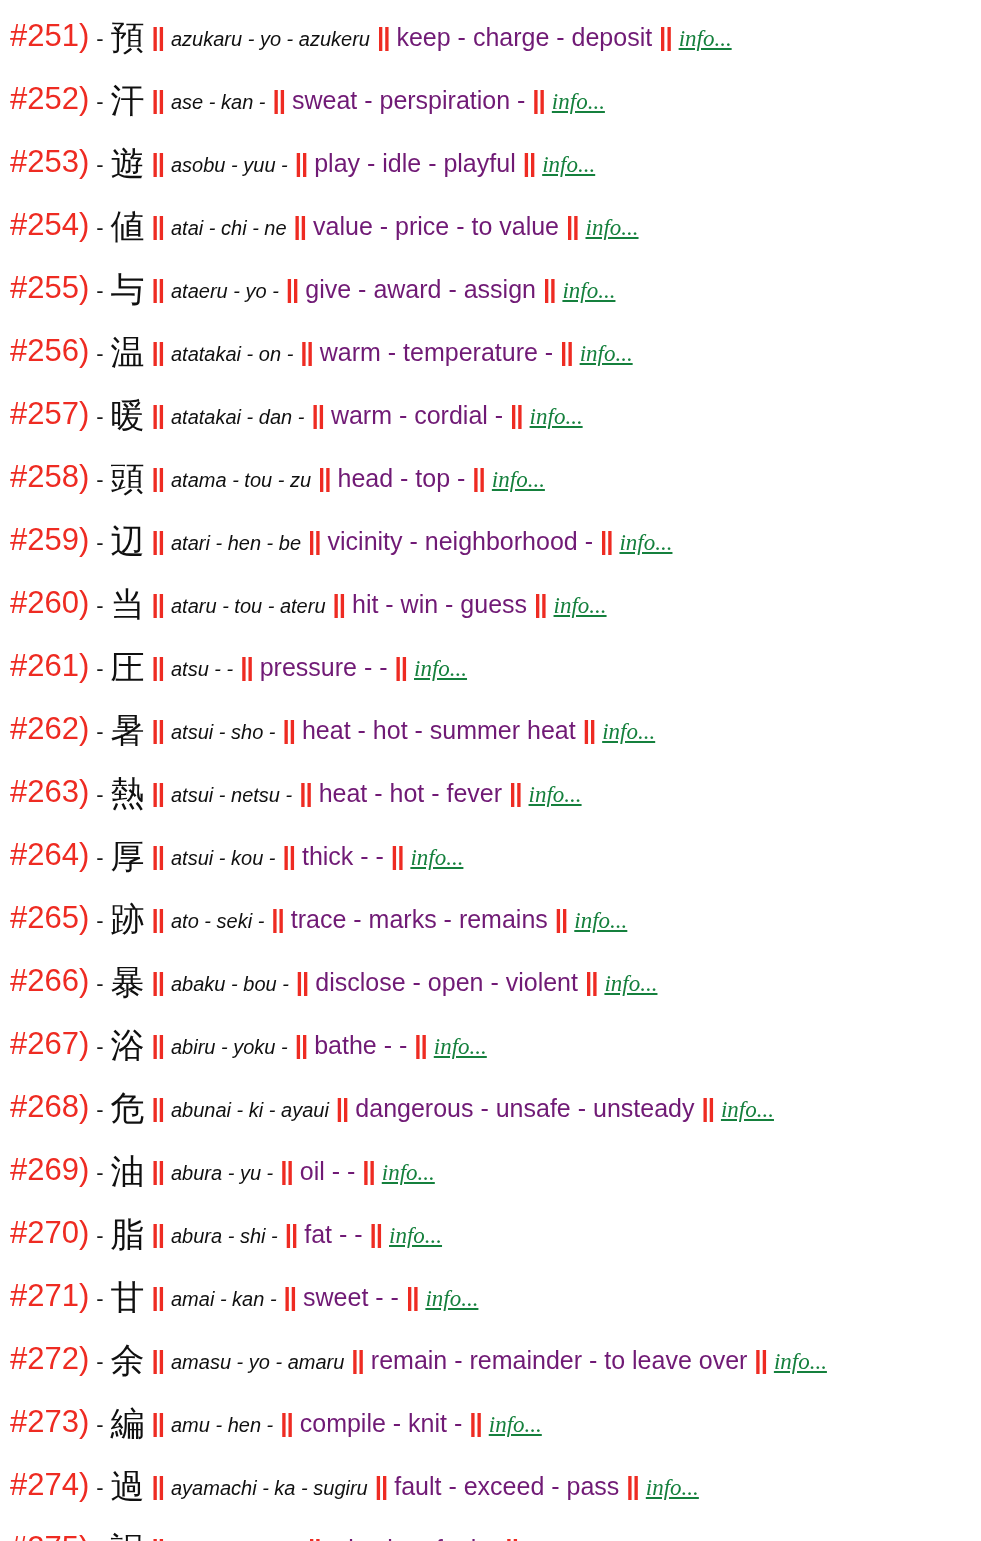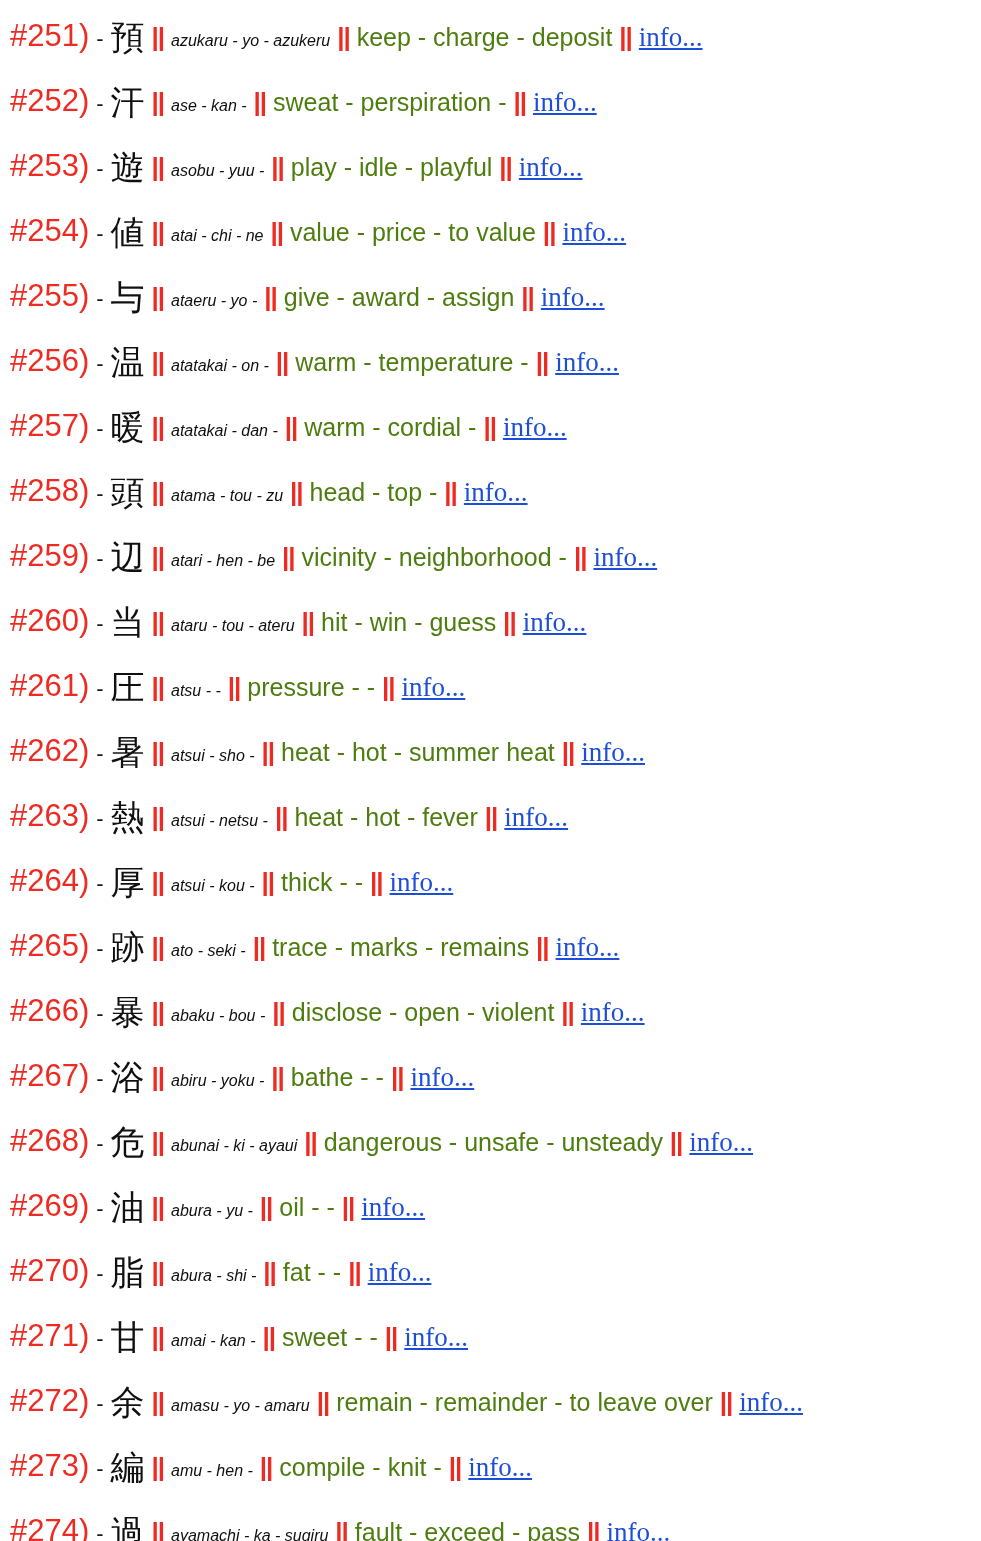--- a/index.html
+++ b/index.html
@@ -53,35 +53,36 @@
     font-family: "Liberation Sans", sans-serif;
     font-size: 26px;
     font-weight: bold;
     letter-spacing: -1px;
   }
 
   .reading {
     color: #101010;
     font-style: italic;
     font-family: "Liberation Sans", sans-serif;
-    font-size: 16px;
+    font-size: 20px;
   }
 
   .meaning {
-    color: #4d7c0f;
+    color: #701a75;
     font-family: "Liberation Sans", sans-serif;
     font-size: 25px;
   }
 
   .info-link {
-    color: #1d4ed8;
+    color: #15803d;
     font-family: "Liberation Serif", serif;
-    font-size: 27px;
+    font-size: 23px;
     text-decoration: underline;
     cursor: pointer;
+    font-style: italic;
   }
 
   .sp { display: inline; }
 </style>
 </head>
 <body>
 
 <div id="kanji-list">
   <div class="entry">
     <span class="num">#251)</span><span class="sp"> </span><span class="dash">-</span><span class="sp"> </span><span class="kanji">預</span><span class="sp"> </span><span class="sep">||</span><span class="sp"> </span><span class="reading">azukaru - yo - azukeru</span><span class="sp"> </span><span class="sep">||</span><span class="sp"> </span><span class="meaning">keep - charge - deposit</span><span class="sp"> </span><span class="sep">||</span><span class="sp"> </span><span class="info-link">info...</span>

